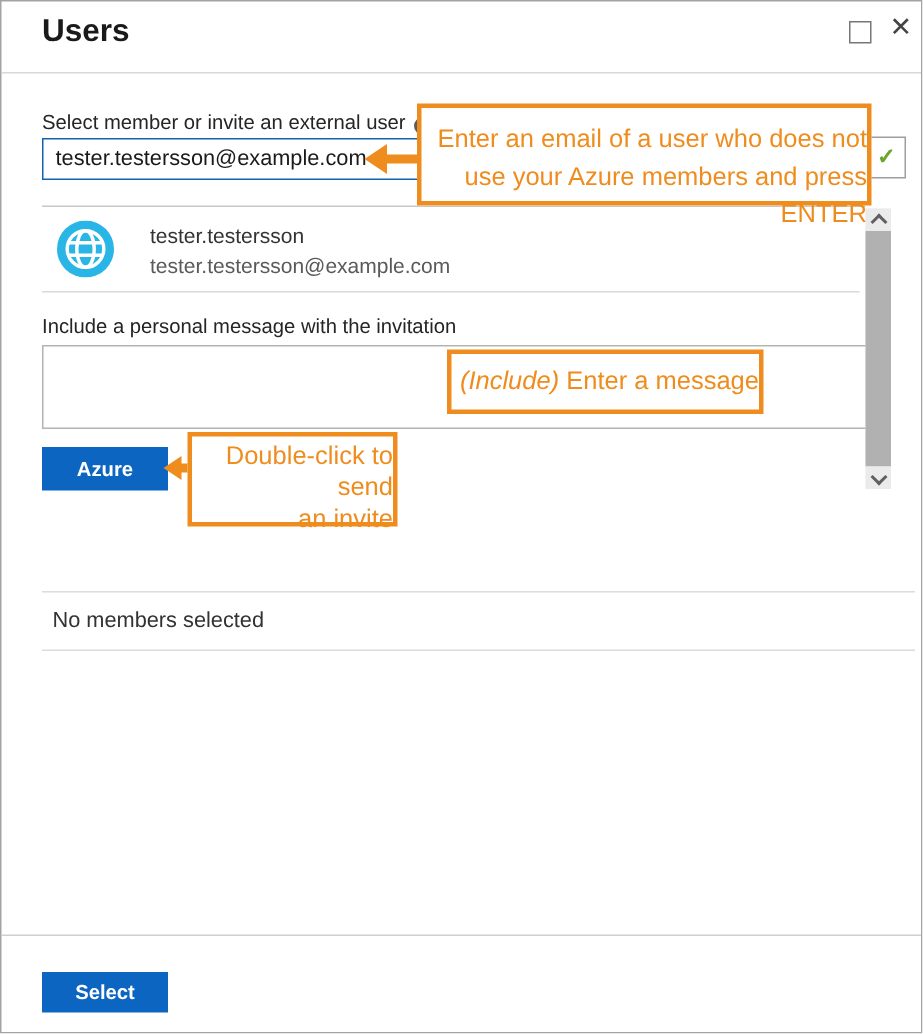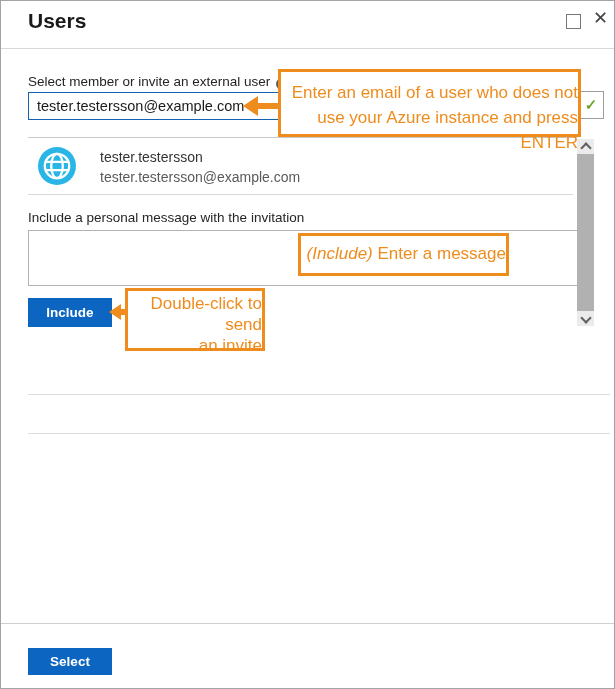--- a/index.html
+++ b/index.html
@@ -98,43 +98,44 @@
       </g>
     </svg>
   </div>
   <div class="abs sugg-name">tester.testersson</div>
   <div class="abs sugg-email">tester.testersson@example.com</div>
   <div class="abs divider div-sugg"></div>
 
   <div class="abs msg-label">Include a personal message with the invitation</div>
   <textarea class="abs msg-area" style=""></textarea>
 
-  <button class="abs btn invite-btn">Include</button>
+  <button class="abs btn invite-btn">Azure</button>
 
   <div class="abs scrollbar">
     <div class="sb-btn sb-up">
         <span class="chev chev-up"></span>
       </div>
     <div class="sb-thumb"></div>
     <div class="sb-btn sb-down">
         <span class="chev chev-down"></span>
       </div>
   </div>
 
   <div class="abs divider div-sel1"></div>
+  <div class="abs sel-empty">No members selected</div>
   <div class="abs divider div-sel2"></div>
 
   <div class="abs divider div-bottom"></div>
   <button class="abs btn select-btn">Select</button>
 
   <div class="abs a1-head"></div>
   <div class="abs arrow-bar a1-bar"></div>
   <div class="abs ann-box ann1">
     <div>Enter an email of a user who does not</div>
-    <div>use your Azure instance and press ENTER</div>
+    <div>use your Azure members and press ENTER</div>
   </div>
 
   <div class="abs ann-box ann2"><span class="it">(Include)</span><span> Enter a message</span></div>
 
   <div class="abs a3-head"></div>
   <div class="abs arrow-bar a3-bar"></div>
   <div class="abs ann-box ann3">
     <div>Double-click to send</div>
     <div>an invite</div>
   </div>

